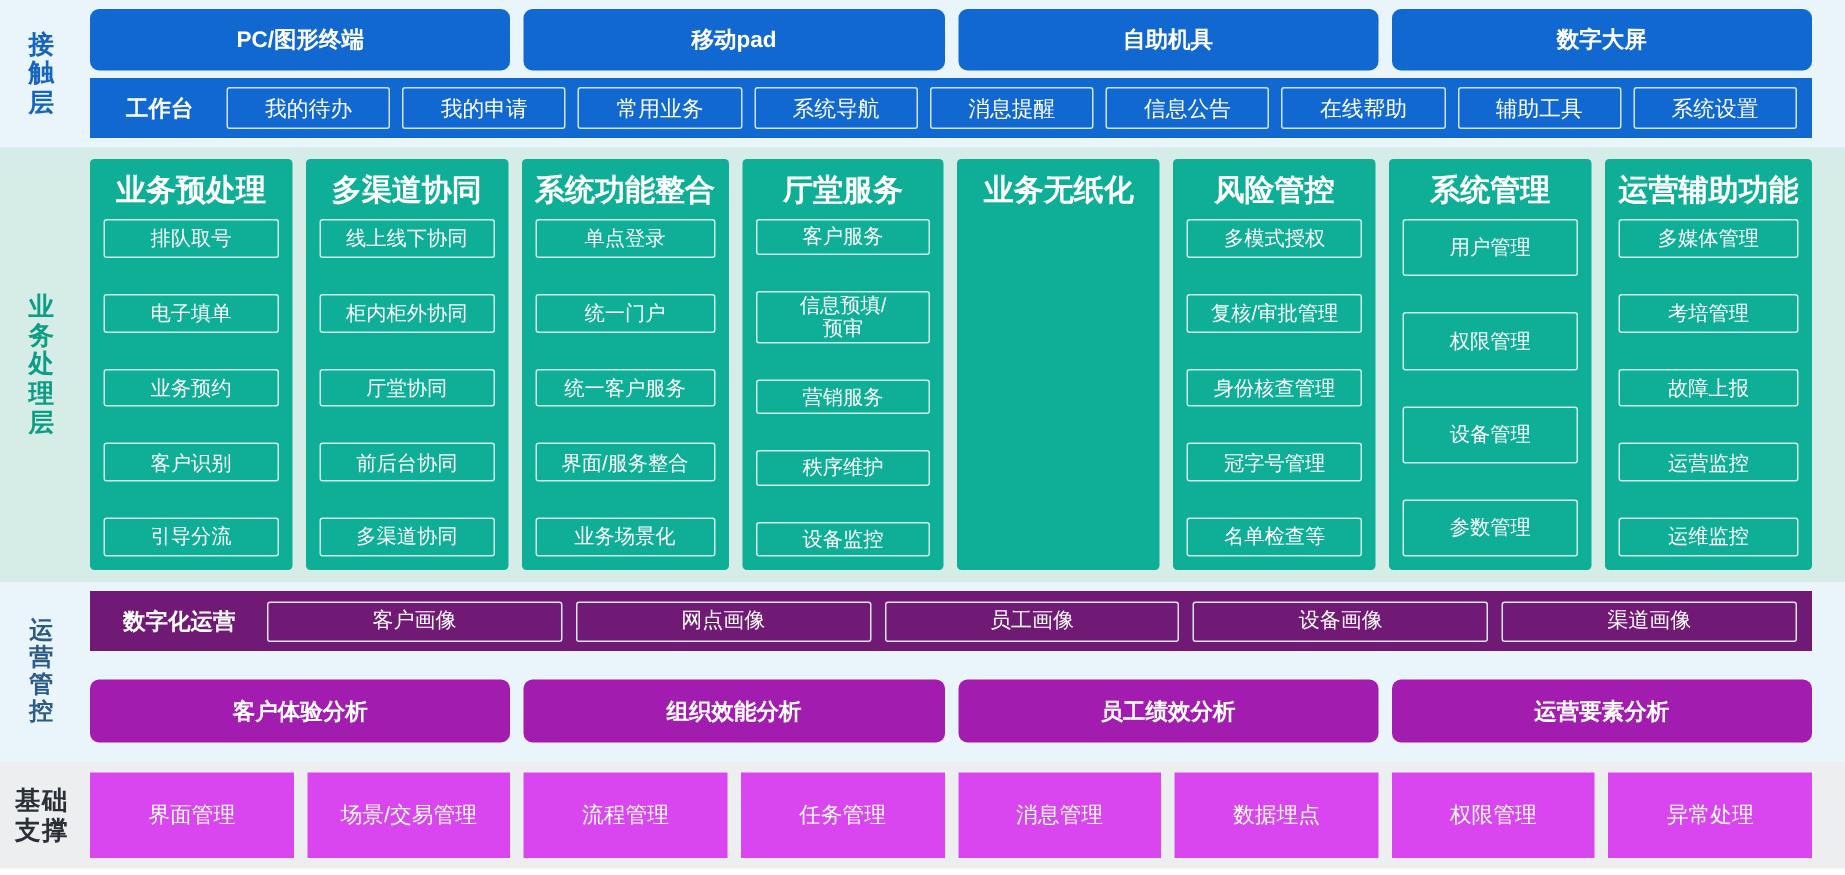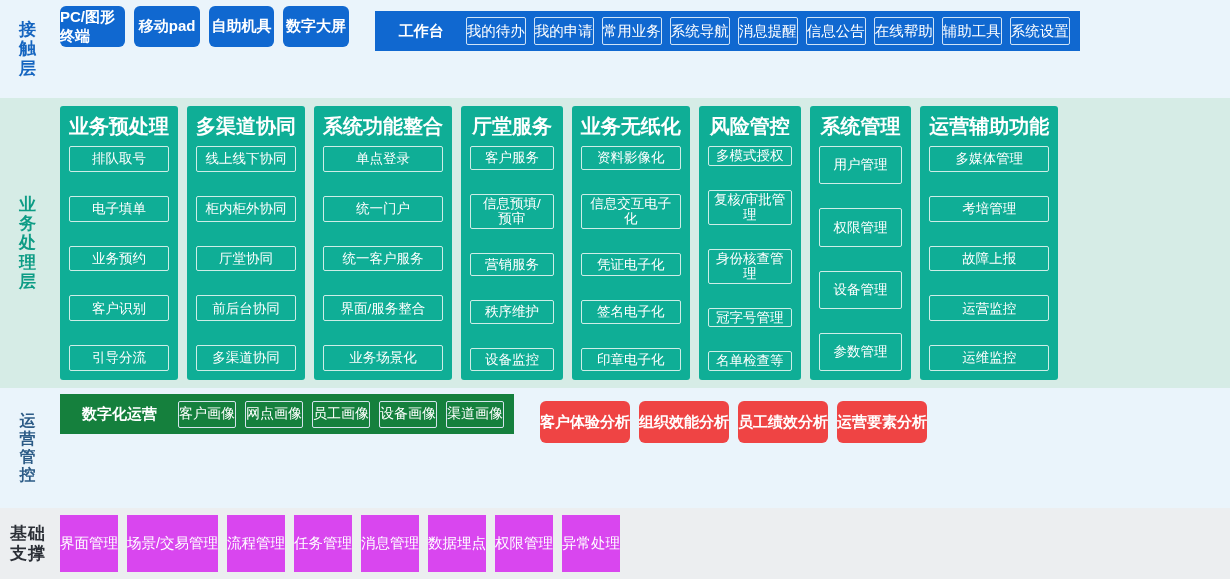--- a/index.html
+++ b/index.html
@@ -14,21 +14,21 @@
   
   .band { display: flex; align-items: stretch; }
   .band-label {
     width: 56px; flex: 0 0 56px;
     display: flex; align-items: center; justify-content: center;
     font-weight: bold; font-size: 17px; line-height: 1.12;
     letter-spacing: 1px;
     text-align: center;
   }
   .band-label .vtext { display: block; }
-  .band-body { flex: 1 1 auto; display: flex; }
+  .band-body { flex: 1 1 auto; display: flex; flex-direction: column; }
 
   
   .touch-band { height: 98px; background: #eaf4fb; padding: 6px 0 6px 0; }
   .touch-band .band-label { color: #1565c0; }
   .touch-row1 { display: flex; gap: 9px; padding: 0 22px 0 4px; height: 41px; }
   .chan {
     flex: 1 1 0; background: #1068d0; border-radius: 6px;
     display: flex; align-items: center; justify-content: center;
     color: #fff; font-weight: bold; font-size: 15px;
   }
@@ -60,32 +60,32 @@
     flex: 1 1 0; border: 1px solid #cdeee7; border-radius: 2px;
     display: flex; align-items: center; justify-content: center; text-align: center;
     color: #ffffff; font-size: 13.5px; line-height: 1.15; padding: 1px 2px;
     white-space: pre-line;
   }
 
   
   .ops-band { height: 120px; background: #eaf4fb; padding: 6px 0; }
   .ops-band .band-label { color: #2c5b86; font-size: 16px; }
   .ops-row1 {
-    margin: 0 22px 0 4px; height: 40px; background: #15803d;
+    margin: 0 22px 12px 4px; height: 40px; background: #701a75;
     display: flex; align-items: center; gap: 9px; padding: 0 10px;
   }
   .ops-title { color: #fff; font-weight: bold; font-size: 15px; padding: 0 12px; white-space: nowrap; }
   .ops-item {
     flex: 1 1 0; height: 27px; border: 1px solid #d6e4ef; border-radius: 2px;
     display: flex; align-items: center; justify-content: center;
     color: #fff; font-size: 14px; white-space: nowrap;
   }
   .ops-row2 { display: flex; gap: 9px; margin: 7px 22px 0 4px; height: 42px; }
   .ops-wide {
-    flex: 1 1 0; background: #ef4444; border-radius: 6px;
+    flex: 1 1 0; background: #a21caf; border-radius: 6px;
     display: flex; align-items: center; justify-content: center;
     color: #fff; font-weight: bold; font-size: 15px;
   }
 
   
   .base-band { height: 71px; background: #eceef0; padding: 7px 0; }
   .base-band .band-label { color: #2b2f36; font-size: 17px; }
   .base-row { display: flex; gap: 9px; padding: 0 22px 0 4px; height: 100%; }
   .base-item {
     flex: 1 1 0; background: #d946ef;
@@ -171,27 +171,20 @@
             <div class="biz-item">信息预填/
 预审</div>
             <div class="biz-item">营销服务</div>
             <div class="biz-item">秩序维护</div>
             <div class="biz-item">设备监控</div>
           </div>
         </div>
 
         <div class="biz-col">
           <div class="biz-col-title">业务无纸化</div>
-          <div class="biz-items">
-            <div class="biz-item">资料影像化</div>
-            <div class="biz-item">信息交互电子化</div>
-            <div class="biz-item">凭证电子化</div>
-            <div class="biz-item">签名电子化</div>
-            <div class="biz-item">印章电子化</div>
-          </div>
         </div>
 
         <div class="biz-col">
           <div class="biz-col-title">风险管控</div>
           <div class="biz-items">
             <div class="biz-item">多模式授权</div>
             <div class="biz-item">复核/审批管理</div>
             <div class="biz-item">身份核查管理</div>
             <div class="biz-item">冠字号管理</div>
             <div class="biz-item">名单检查等</div>

